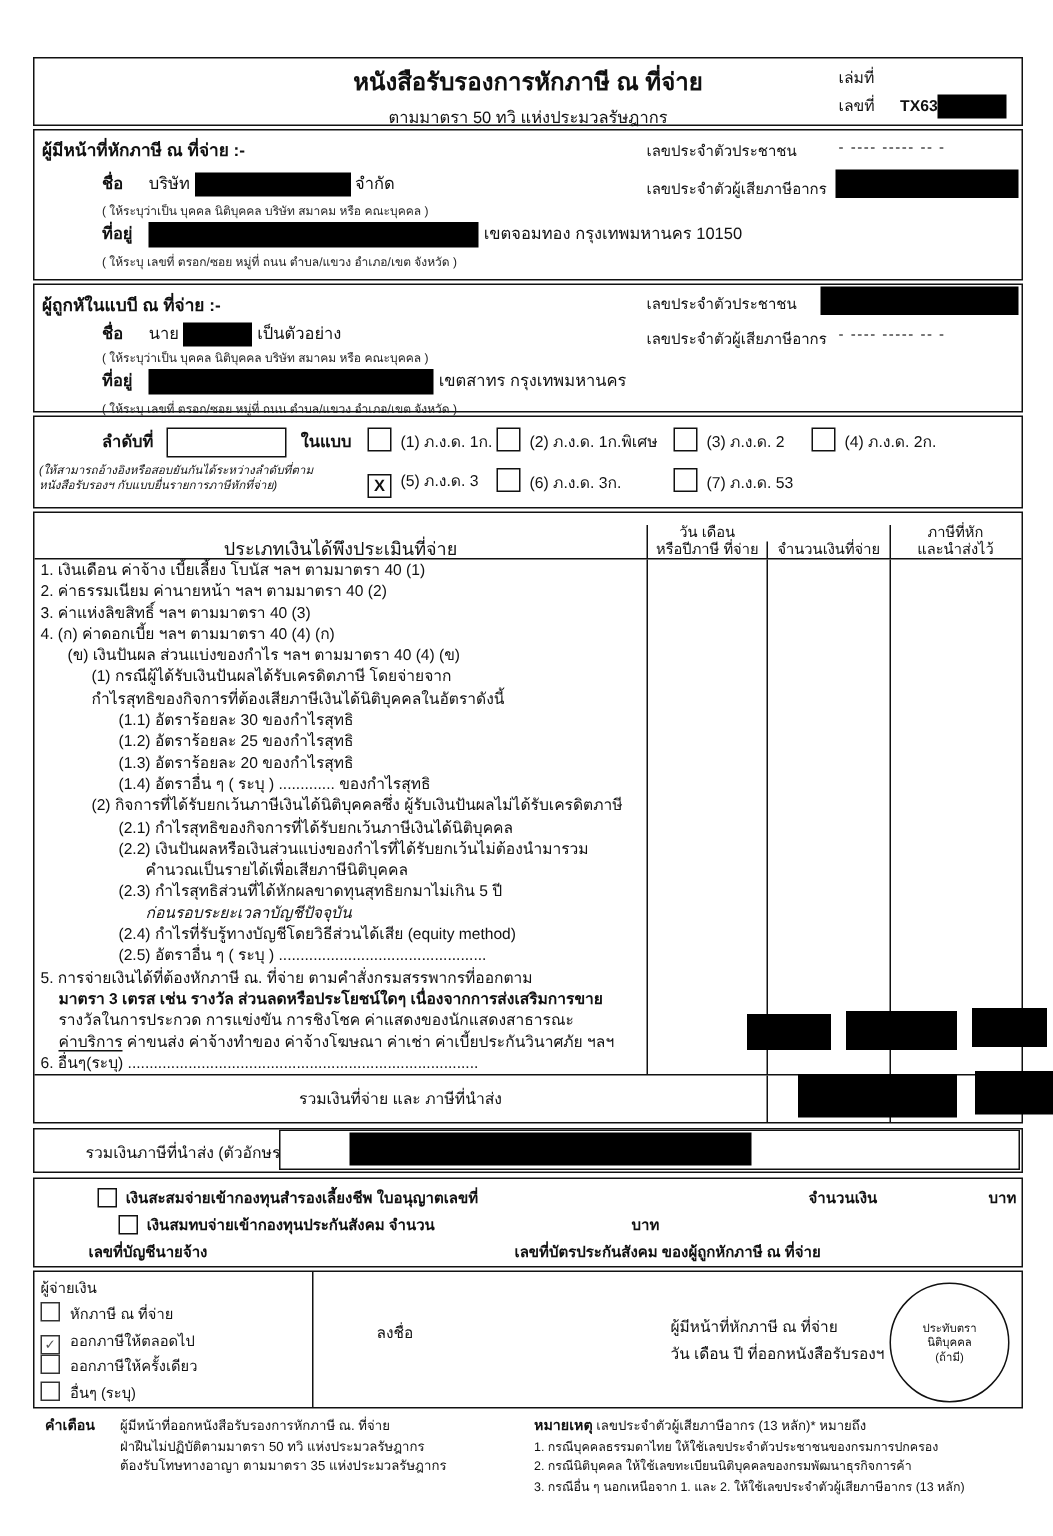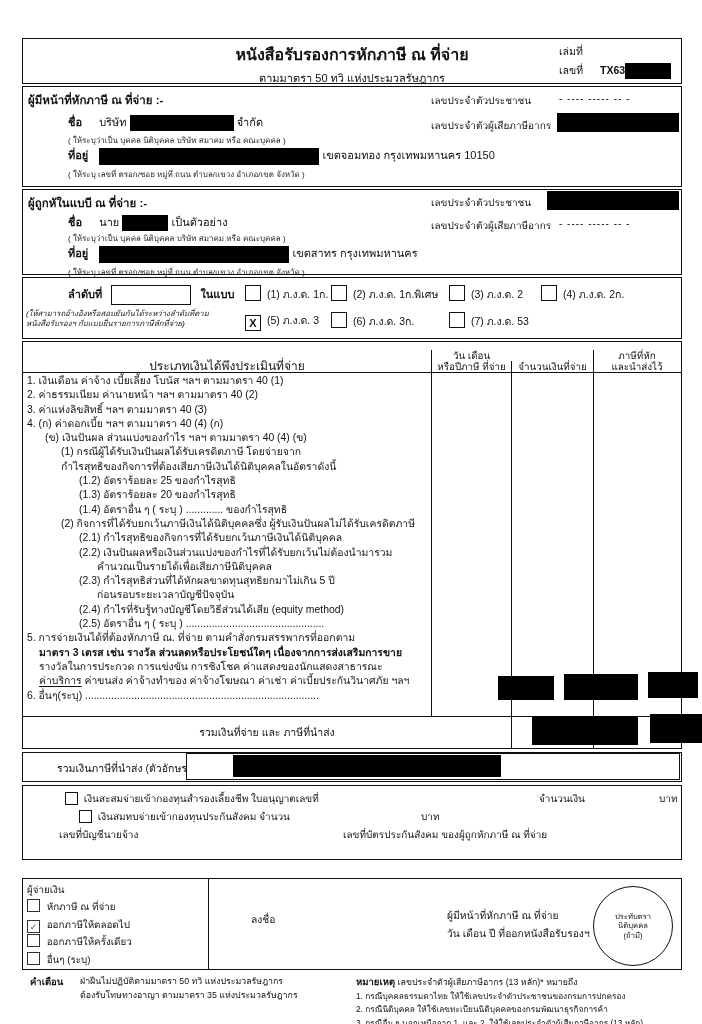--- a/index.html
+++ b/index.html
@@ -43,23 +43,23 @@
   .tbody{height:343px;}
   .tbody .c-desc{padding-top:1px;}
   .tline{font-size:10.4px;line-height:14.3px;white-space:nowrap;}
   .tline u{text-underline-offset:2px;}
   .tfoot{border-top:1.4px solid #111;height:31px;}
   .tfoot .merged{width:488px;display:flex;align-items:center;justify-content:center;font-size:10.5px;}
   
   .words{position:relative;height:30px;margin-top:3px;}
   .words-box{position:absolute;left:163px;top:0;width:494px;height:27px;border:1.7px solid #111;box-sizing:border-box;background:#fff;}
   
-  .funds{height:75px;margin-top:3px;font-size:10px;}
-  
-  .signer{height:92px;margin-top:18px;display:flex;}
+  .funds{height:60px;margin-top:3px;font-size:10px;font-weight:bold;}
+  
+  .signer{height:92px;margin-top:2px;display:flex;}
   .sg-left{width:185px;border-right:1.4px solid #111;position:relative;font-size:9.8px;}
   .sg-right{flex:1;position:relative;font-size:10.3px;}
   .opt{position:absolute;left:4px;white-space:nowrap;}
   .optbox{display:inline-flex;width:11px;height:11px;border:1.2px solid #333;align-items:center;justify-content:center;
           font-size:9px;color:#555;margin-right:4px;vertical-align:-2px;background:#fff;}
   .stamp{position:absolute;right:8px;top:7px;width:78px;height:78px;border:1.4px solid #111;border-radius:50%;
          display:flex;flex-direction:column;align-items:center;justify-content:center;font-size:7.6px;line-height:9.5px;text-align:center;}
   
   .footer{margin-top:5px;display:flex;font-size:8.8px;line-height:13.5px;}
   .fw-title{width:58px;font-weight:700;font-size:9.5px;padding-left:8px;box-sizing:border-box;}
@@ -193,38 +193,39 @@
             <div class="tline" style="padding-left: 4px;"><u></u><span>3. ค่าแห่งลิขสิทธิ์ ฯลฯ ตามมาตรา 40 (3)</span></div>
 
             <div class="tline" style="padding-left: 4px;"><u></u><span>4. (ก) ค่าดอกเบี้ย ฯลฯ ตามมาตรา 40 (4) (ก)</span></div>
 
             <div class="tline" style="padding-left: 22px;"><u></u><span>(ข) เงินปันผล ส่วนแบ่งของกำไร ฯลฯ ตามมาตรา 40 (4) (ข)</span></div>
 
             <div class="tline" style="padding-left: 38px;"><u></u><span>(1) กรณีผู้ได้รับเงินปันผลได้รับเครดิตภาษี โดยจ่ายจาก</span></div>
 
             <div class="tline" style="padding-left: 38px;"><u></u><span>กำไรสุทธิของกิจการที่ต้องเสียภาษีเงินได้นิติบุคคลในอัตราดังนี้</span></div>
 
+            <div class="tline" style="padding-left: 56px;"><u></u><span>(1.1) อัตราร้อยละ 30 ของกำไรสุทธิ</span></div>
 
             <div class="tline" style="padding-left: 56px;"><u></u><span>(1.2) อัตราร้อยละ 25 ของกำไรสุทธิ</span></div>
 
             <div class="tline" style="padding-left: 56px;"><u></u><span>(1.3) อัตราร้อยละ 20 ของกำไรสุทธิ</span></div>
 
             <div class="tline" style="padding-left: 56px;"><u></u><span>(1.4) อัตราอื่น ๆ ( ระบุ ) ............. ของกำไรสุทธิ</span></div>
 
             <div class="tline" style="padding-left: 38px;"><u></u><span>(2) กิจการที่ได้รับยกเว้นภาษีเงินได้นิติบุคคลซึ่ง ผู้รับเงินปันผลไม่ได้รับเครดิตภาษี</span></div>
 
             <div class="tline" style="padding-left: 56px;"><u></u><span>(2.1) กำไรสุทธิของกิจการที่ได้รับยกเว้นภาษีเงินได้นิติบุคคล</span></div>
 
             <div class="tline" style="padding-left: 56px;"><u></u><span>(2.2) เงินปันผลหรือเงินส่วนแบ่งของกำไรที่ได้รับยกเว้นไม่ต้องนำมารวม</span></div>
 
             <div class="tline" style="padding-left: 74px;"><u></u><span>คำนวณเป็นรายได้เพื่อเสียภาษีนิติบุคคล</span></div>
 
             <div class="tline" style="padding-left: 56px;"><u></u><span>(2.3) กำไรสุทธิส่วนที่ได้หักผลขาดทุนสุทธิยกมาไม่เกิน 5 ปี</span></div>
 
-            <div class="tline" style="padding-left: 74px;"><u></u><span>ก่อนรอบระยะเวลาบัญชีปัจจุบัน</span></div>
+            <div class="tline" style="padding-left: 74px; font-style: italic;"><u></u><span>ก่อนรอบระยะเวลาบัญชีปัจจุบัน</span></div>
 
             <div class="tline" style="padding-left: 56px;"><u></u><span>(2.4) กำไรที่รับรู้ทางบัญชีโดยวิธีส่วนได้เสีย (equity method)</span></div>
 
             <div class="tline" style="padding-left: 56px;"><u></u><span>(2.5) อัตราอื่น ๆ ( ระบุ ) ................................................</span></div>
 
             <div class="tline" style="padding-left: 4px;"><u></u><span>5. การจ่ายเงินได้ที่ต้องหักภาษี ณ. ที่จ่าย ตามคำสั่งกรมสรรพากรที่ออกตาม</span></div>
 
             <div class="tline" style="padding-left: 16px; font-weight: bold;"><u></u><span>มาตรา 3 เตรส เช่น รางวัล ส่วนลดหรือประโยชน์ใดๆ เนื่องจากการส่งเสริมการขาย</span></div>
 
             <div class="tline" style="padding-left: 16px;"><u></u><span>รางวัลในการประกวด การแข่งขัน การชิงโชค ค่าแสดงของนักแสดงสาธารณะ</span></div>
@@ -307,20 +308,21 @@
             <span>นิติบุคคล</span>
             <span>(ถ้ามี)</span>
         </div>
       </div>
     </div>
 
     <div class="footer">
       <div class="fw-title">คำเตือน</div>
       <div class="fw-lines">
 
+      <div>ผู้มีหน้าที่ออกหนังสือรับรองการหักภาษี ณ. ที่จ่าย</div>
           <div>ฝ่าฝืนไม่ปฏิบัติตามมาตรา 50 ทวิ แห่งประมวลรัษฎากร</div>
           <div>ต้องรับโทษทางอาญา ตามมาตรา 35 แห่งประมวลรัษฎากร</div>
         </div>
       <div class="fn">
         <div><b>หมายเหตุ</b>
         <span>เลขประจำตัวผู้เสียภาษีอากร (13 หลัก)* หมายถึง</span></div>
         <div class="fn-lines">
 
         <div>1. กรณีบุคคลธรรมดาไทย ให้ใช้เลขประจำตัวประชาชนของกรมการปกครอง</div>
             <div>2. กรณีนิติบุคคล ให้ใช้เลขทะเบียนนิติบุคคลของกรมพัฒนาธุรกิจการค้า</div>

